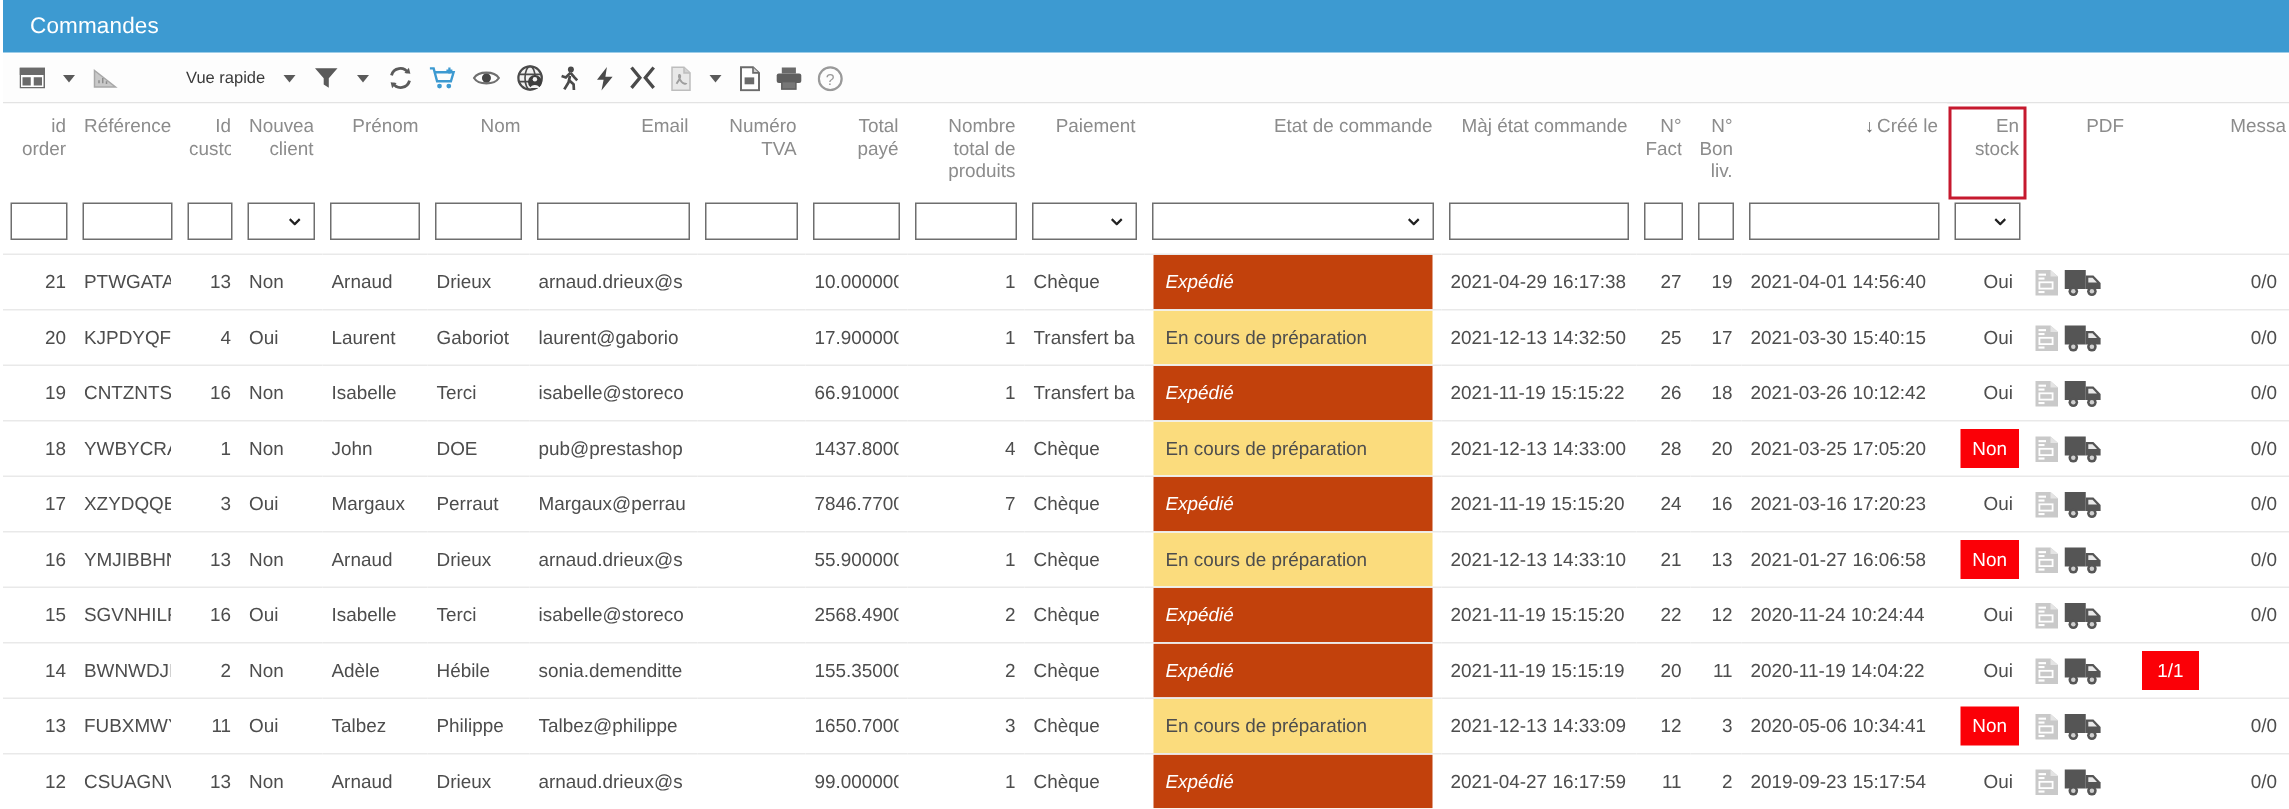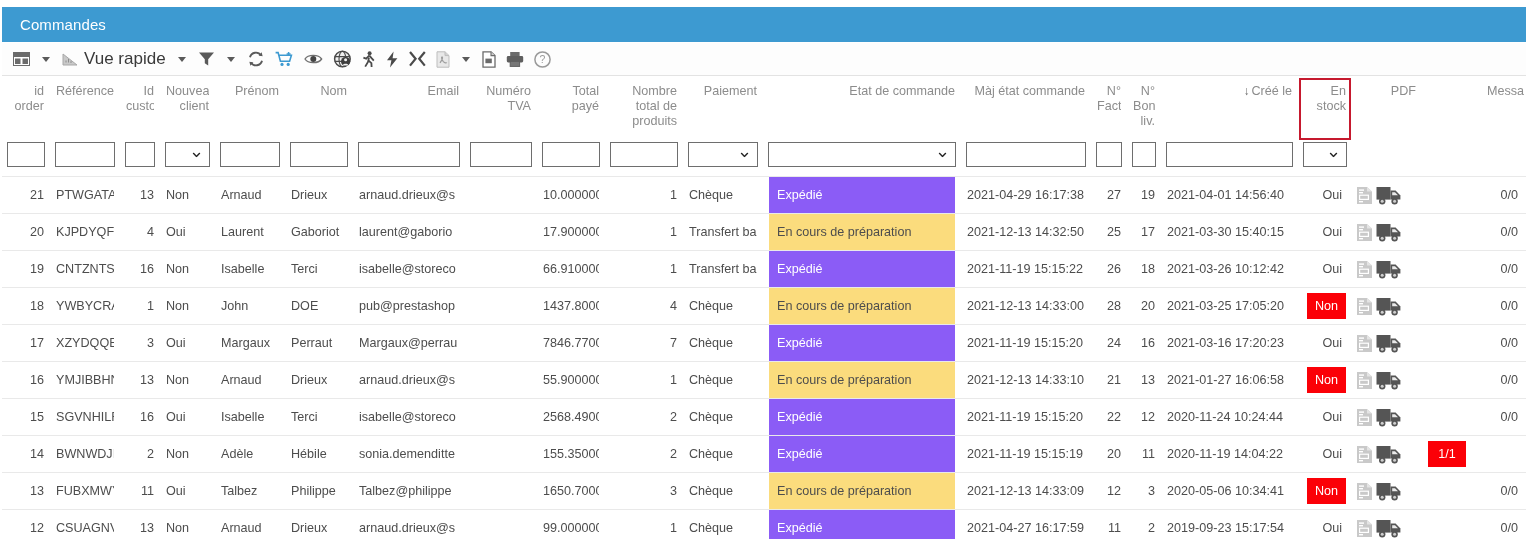--- a/index.html
+++ b/index.html
@@ -17,21 +17,20 @@
   }
 
   
   .titlebar {
     height: 36px;
     background: #3d9ad1;
     display: flex;
     align-items: center;
     padding-left: 18px;
     border-bottom: 1px solid #ffffff;
-    margin-top: 7px;
   }
   .titlebar .title {
     color: #ffffff;
     font-size: 15px;
     letter-spacing: 0.1px;
   }
 
   
   .toolbar {
     height: 33px;
@@ -42,24 +41,25 @@
     padding: 0 6px;
     gap: 0px;
   }
   .tb-item {
     display: flex; align-items: center;
     height: 30px;
     padding: 0 5px;
     cursor: default;
   }
   .tb-label {
-    font-size: 17px;
+    font-size: 11px;
     color: #3a3a3a;
     padding-left: 5px;
     white-space: nowrap;
+    margin-left: 40px;
   }
   .caret {
     width: 0; height: 0;
     border-left: 4.5px solid transparent;
     border-right: 4.5px solid transparent;
     border-top: 5px solid #5a5a5a;
     margin: 0 7px;
   }
   .ico { display:inline-block; line-height:0; }
 
@@ -147,21 +147,21 @@
 
   .status {
     display: flex;
     align-items: center;
     height: 36px;
     margin: 0;
     padding: 0 8px;
     white-space: nowrap;
     font-size: 12.6px;
   }
-  .status.shipped { background: #8b5cf6; color: #ffffff; }
+  .status.shipped { background: #c2410c; color: #ffffff; font-style: italic; }
   .status.prep    { background: #fbdc7d; color: #4d4d4d; }
 
   .badge-stock {
     display: inline-flex;
     align-items: center;
     justify-content: center;
     height: 26px;
     min-width: 38px;
     padding: 0 8px;
     background: #fb0007;

